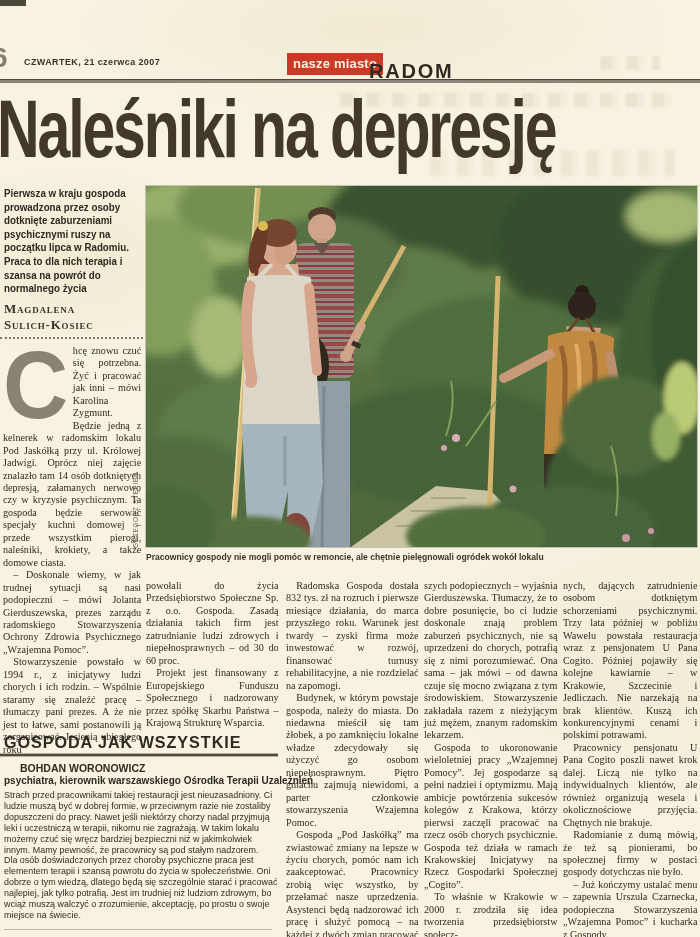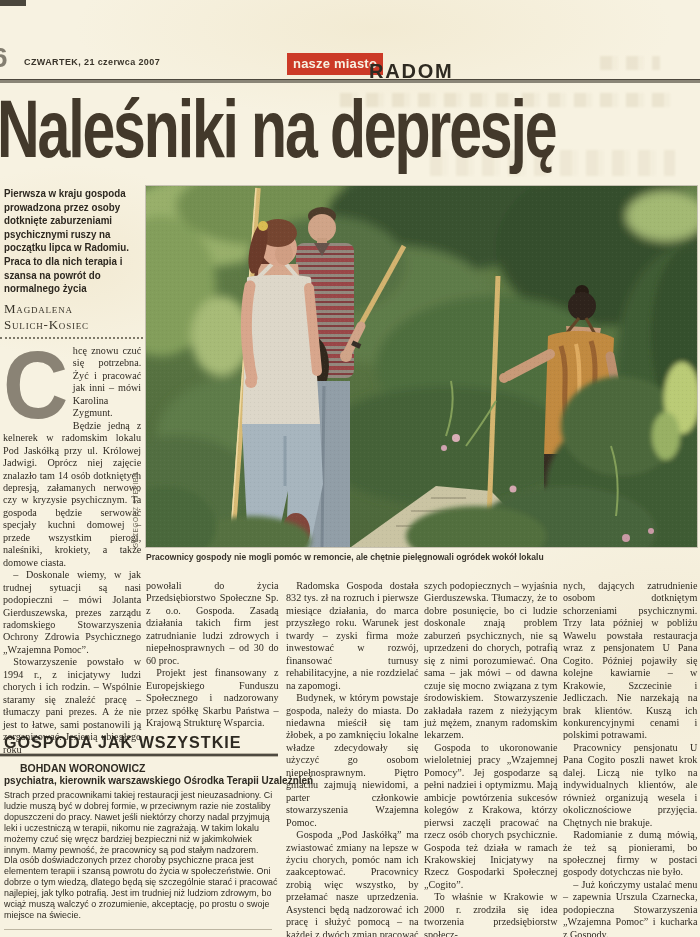--- a/index.html
+++ b/index.html
@@ -23,21 +23,21 @@
   .section{left:369px;top:60px;font:900 20px "Liberation Sans",sans-serif;letter-spacing:1.8px;color:#2e2a21;}
   .header-rule{left:0;top:79px;width:700px;height:3px;background:#8a8577;border-top:1px solid #4c473c;}
   
   .headline{left:-3px;top:82px;margin:0;width:960px;white-space:nowrap;
     font-family:"Liberation Sans",sans-serif;font-weight:900;font-size:82px;letter-spacing:-3px;
     color:#43392b;transform:scaleX(.72);transform-origin:left top;}
   
   .lead{left:4px;top:187px;width:162px;transform:scaleX(.85);transform-origin:left top;
     font:bold 11.5px/13.6px "Liberation Sans",sans-serif;color:#2d2820;}
   .byline{left:4px;top:301px;width:150px;font:13px/16px "Liberation Serif",serif;font-variant:small-caps;letter-spacing:.8px;color:#39342a;}
-  .byline span{display:block;}
+  .byline span{display:block;font-weight:bold;}
   .byline-rule{left:0;top:337px;width:143px;border-top:2px dotted #7d7869;}
   
   .col{font:10.8px/12.45px "Liberation Serif",serif;text-align:justify;color:#2f2a22;
     transform:scaleX(.94);transform-origin:left top;}
   .col p{margin:0;}
   .col p.ind{text-indent:11px;}
   .col1{left:3px;top:344px;width:147px;}
   .col2{left:146px;top:579px;width:141px;}
   .col3{left:286px;top:579px;width:141px;}
   .col4{left:424px;top:579px;width:142px;}

